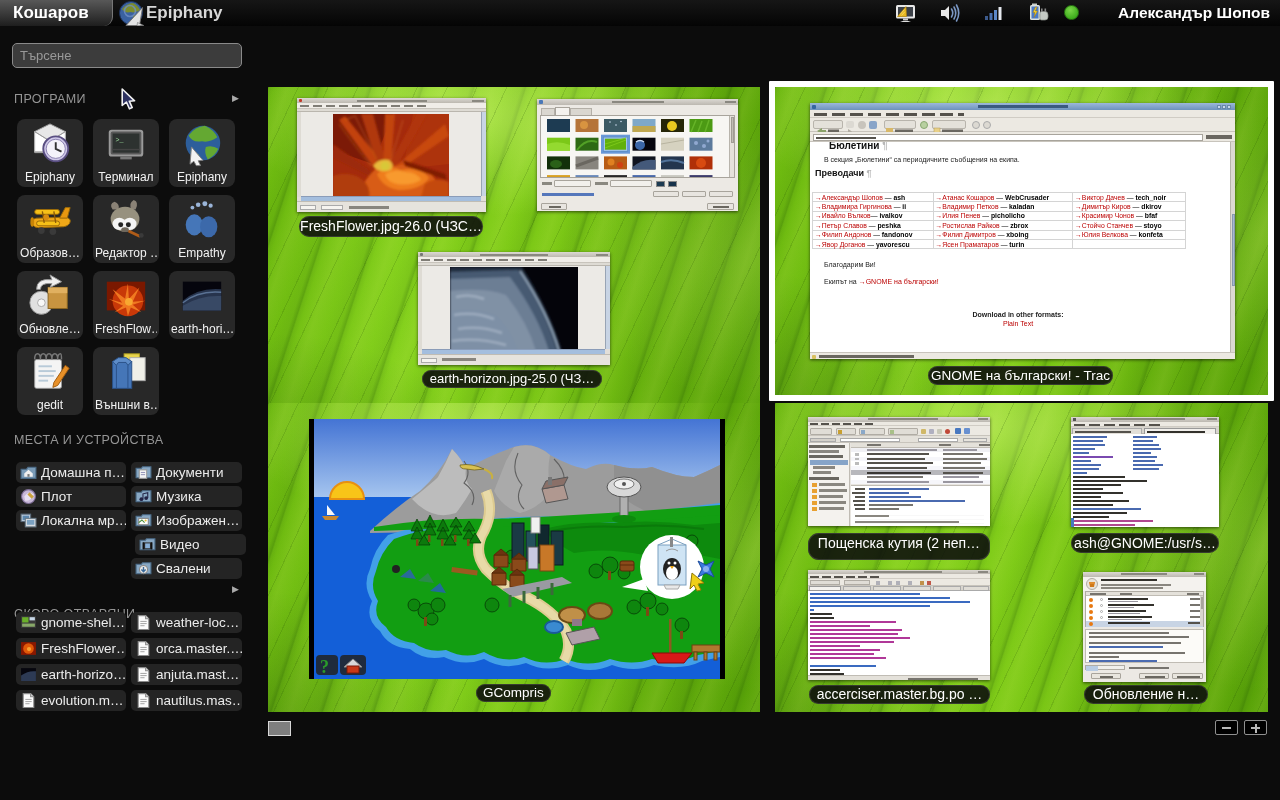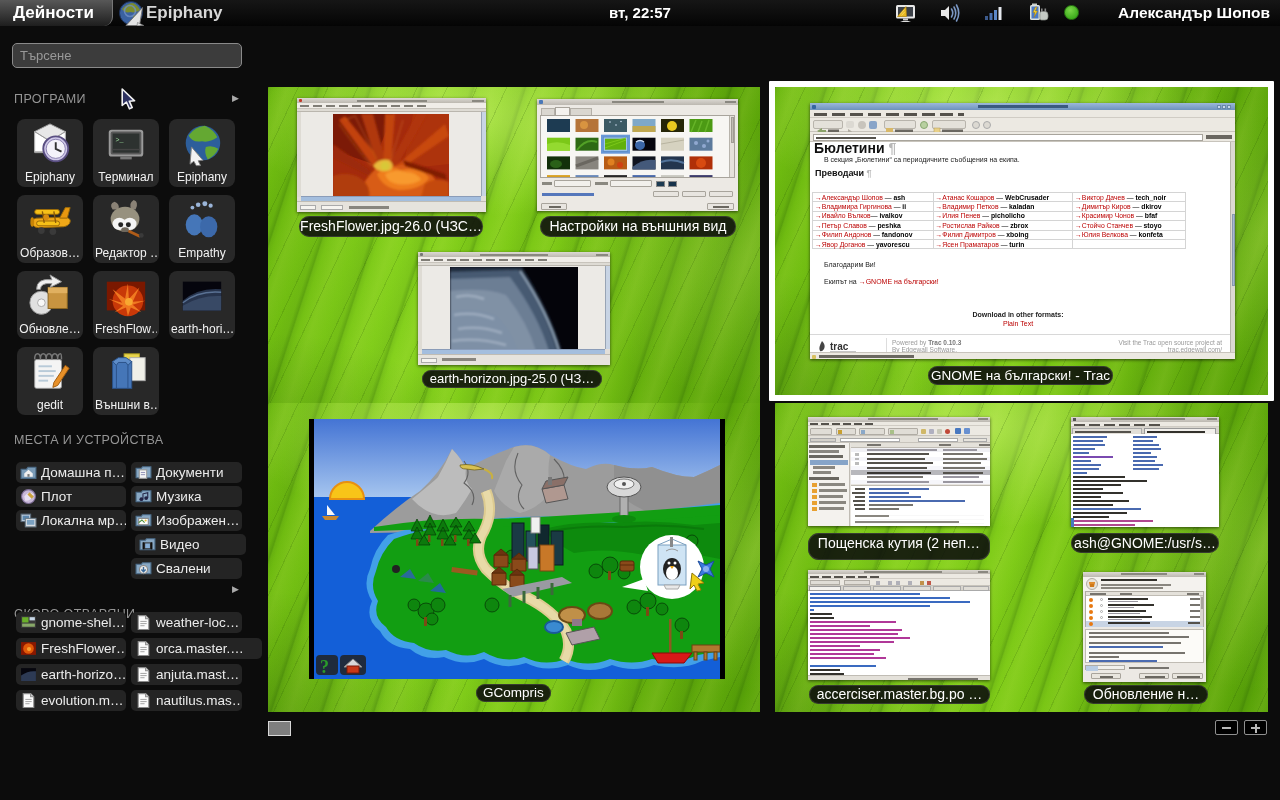--- a/index.html
+++ b/index.html
@@ -54,32 +54,31 @@
   color:#fff; font-size:14px; text-align:center; white-space:nowrap;
   box-shadow:0 0 0 1px rgba(90,90,90,0.45) inset; overflow:hidden; }
 
 .win { position:absolute; background:#ece9e4; box-shadow:0 1px 3px rgba(0,0,0,0.6); overflow:hidden; }
 .tbar { position:absolute; left:0; right:0; top:0; background:linear-gradient(#dcd9d3,#bcb8b0);
   overflow:hidden; }
 </style>
 </head>
 <body>
 <div id="topbar">
-  <div id="activities">Дейности</div>
+  <div id="activities">Кошаров</div>
   <svg id="appmenu" class="abs" style="left:118px;top:0px" width="26" height="26" viewBox="0 0 26 26">
     <circle cx="13" cy="13" r="11.5" fill="#3a61a0"></circle>
     <circle cx="13" cy="13" r="11.5" fill="none" stroke="#1c3057" stroke-width="1"></circle>
     <path d="M4 9 Q9 3.5 15 3 Q20 5.5 22 10 Q17 13.5 12.5 12 Q7 13.5 4 9Z" fill="#7c8c2c"></path>
     <path d="M15 15.5 Q19.5 14.5 23 17 Q21 21.5 16.5 23.5 Q14 19.5 15.5 15.5Z" fill="#74842a"></path>
     <circle cx="12" cy="11" r="5.5" fill="none" stroke="#6f8fc2" stroke-width="1.6" opacity="0.8"></circle>
     <path d="M8 25.5 L24.5 7.5 L21.5 25.5 Z" fill="#e4e4e4" stroke="#6f6f6f" stroke-width="0.9"></path>
     <path d="M19.5 22.5 L26 25.6 L19 25.8 Z" fill="#e4e4e4" stroke="#6f6f6f" stroke-width="0.6"></path>
   </svg>
   <div id="appname">Epiphany</div>
-  <div id="clock">вт, 22:57</div>
 
   <svg class="statusicon" style="left:893px" width="24" height="20" viewBox="0 0 24 20">
     <rect x="3" y="2" width="19" height="13.5" rx="1.5" fill="#e8e8e8"></rect>
     <rect x="5" y="4" width="15" height="9.5" fill="#3c4148"></rect>
     <path d="M4.5 13.5 L13 3.5 L13.5 13.5 Z" fill="#e8b820" stroke="#b8880a" stroke-width="0.6"></path>
     <path d="M7 11.5 L11.5 6.5 M8.5 12.5 L11.8 8.8" stroke="#f8dc70" stroke-width="0.8"></path>
     <rect x="10" y="15.5" width="5" height="1.8" fill="#c8c8c8"></rect>
     <path d="M7 19 Q12.5 16.5 18 19 Z" fill="#e0e0e0"></path>
   </svg>
   <svg class="statusicon" style="left:938px" width="24" height="20" viewBox="0 0 24 20">
@@ -347,21 +346,21 @@
   <div class="pitem" style="left:131px;top:612px;width:111px">
     <svg width="17" height="17" viewBox="0 0 16 16">
         <path d="M3 1.5 L10 1.5 L13 4.5 L13 14.5 L3 14.5Z" fill="#fcfcfc" stroke="#8a8a8a"></path>
         <path d="M10 1.5 L10 4.5 L13 4.5" fill="#d8d8d8" stroke="#8a8a8a"></path>
         <rect x="5" y="6.5" width="6" height="1" fill="#aaa"></rect>
         <rect x="5" y="8.5" width="6" height="1" fill="#aaa"></rect>
         <rect x="5" y="10.5" width="4" height="1" fill="#aaa"></rect>
       </svg>
     <span>weather-loc…</span>
   </div>
-  <div class="pitem" style="left:131px;top:638px;width:131px">
+  <div class="pitem" style="left:131px;top:638px;width:111px">
     <svg width="17" height="17" viewBox="0 0 16 16">
         <path d="M3 1.5 L10 1.5 L13 4.5 L13 14.5 L3 14.5Z" fill="#fcfcfc" stroke="#8a8a8a"></path>
         <path d="M10 1.5 L10 4.5 L13 4.5" fill="#d8d8d8" stroke="#8a8a8a"></path>
         <rect x="5" y="6.5" width="6" height="1" fill="#aaa"></rect>
         <rect x="5" y="8.5" width="6" height="1" fill="#aaa"></rect>
         <rect x="5" y="10.5" width="4" height="1" fill="#aaa"></rect>
       </svg>
     <span>orca.master.…</span>
   </div>
   <div class="pitem" style="left:131px;top:664px;width:111px">
@@ -553,21 +552,20 @@
         </g>
     </svg>
     <div class="abs" style="right:0px;top:14px;width:5px;bottom:16px;background:#c8d4e4;border-left:1px solid #98a4b4"></div>
     <div class="abs" style="left:4px;right:5px;bottom:11px;height:5px;background:#a4bede;border-top:1px solid #8a9cb8"></div>
     <div class="abs" style="left:0;bottom:0;right:0;height:11px;background:#e6e3dd;border-top:1px solid #c0bcb4">
       <div class="abs" style="left:3px;top:3px;width:16px;height:5px;background:#f6f4f0;border:1px solid #aaa"></div>
       <div class="abs" style="left:24px;top:3px;width:34px;height:3px;background:#88857e"></div>
     </div>
   </div>
   <div class="wlabel" style="left:31px;top:129px;width:184px;height:21px;line-height:21px">FreshFlower.jpg-26.0 (ЧЗС…</div>
-  <div class="wlabel" style="left:272px;top:129px;width:196px;height:21px;line-height:21px">Настройки на външния вид</div>
   <div class="wlabel" style="left:154px;top:283px;width:180px;height:18px;line-height:18px;font-size:13px">earth-horizon.jpg-25.0 (ЧЗ…</div>
 </div>
 <div class="ws" id="ws2" style="left:775px;top:87px;width:493px;height:308px">
   <div class="win" style="left:35px;top:16px;width:425px;height:256px;background:#ece9e4">
 
     <div class="abs" style="left:0;top:0;right:0;height:7px;background:linear-gradient(#9cb8da,#6d92bc)">
       <div class="abs" style="left:2px;top:1.5px;width:4px;height:4px;background:#3566a0;border-radius:1px"></div>
       <div class="abs" style="left:168px;top:2px;width:90px;height:2.5px;background:#3a5a80"></div>
       <div class="abs" style="right:14px;top:1.5px;width:4px;height:4px;background:#c8d8ec;border:0.5px solid #6888ac"></div>
       <div class="abs" style="right:9px;top:1.5px;width:4px;height:4px;background:#c8d8ec;border:0.5px solid #6888ac"></div>
@@ -602,21 +600,21 @@
     </div>
 
     <div class="abs" style="left:0;top:29px;right:0;height:10px;background:#ece9e2;border-bottom:1px solid #c8c4bc">
       <div class="abs" style="left:3px;top:1.5px;right:32px;height:7px;background:#fff;border:1px solid #a8a49c">
         <div class="abs" style="left:2px;top:2px;width:60px;height:2.5px;background:#55524c"></div>
       </div>
       <div class="abs" style="right:3px;top:2.5px;width:26px;height:4px;background:#6a6760"></div>
     </div>
 
     <div class="abs" style="left:0;top:39px;right:5px;bottom:7px;background:#fff;overflow:hidden">
-      <div class="abs" style="left:4px;top:-2px;font-size:14px;font-weight:bold;color:#111">Бюлетини <span style="color:#b8b8b8">¶</span></div>
+      <div class="abs" style="left:19px;top:-2px;font-size:10px;font-weight:bold;color:#111">Бюлетини <span style="color:#b8b8b8">¶</span></div>
       <div class="abs" style="left:14px;top:14px;font-size:7px;color:#222">В секция „Бюлетини“ са периодичните съобщения на екипа.</div>
       <div class="abs" style="left:5px;top:26px;font-size:9px;font-weight:bold;color:#111">Преводачи <span style="color:#b8b8b8">¶</span></div>
       <table style="position:absolute;left:2px;top:50px;width:374px;border-collapse:collapse;font-size:6.8px" cellspacing="0">
         <tbody>
             <tr>
               <td style="border:1px solid #d4d4d4;padding:0 2px;height:9.4px"><span style="color:#bb0000">→Александър Шопов</span> — <b>ash</b></td>
               <td style="border:1px solid #d4d4d4;padding:0 2px"><span style="color:#bb0000">→Атанас Кошаров</span> — <b>WebCrusader</b></td>
               <td style="border:1px solid #d4d4d4;padding:0 2px"><span style="color:#bb0000">→Виктор Дачев</span> — <b>tech_noir</b></td>
             </tr>
         <tr>
@@ -643,30 +641,20 @@
               <td style="border:1px solid #d4d4d4;padding:0 2px;height:9.4px"><span style="color:#bb0000">→Явор Доганов</span> — <b>yavorescu</b></td>
               <td style="border:1px solid #d4d4d4;padding:0 2px"><span style="color:#bb0000">→Ясен Праматаров</span> — <b>turin</b></td>
               <td style="border:1px solid #d4d4d4;padding:0 2px"></td>
             </tr>
       </tbody>
         </table>
       <div class="abs" style="left:14px;top:119px;font-size:7px;color:#222">Благодарим Ви!</div>
       <div class="abs" style="left:14px;top:136px;font-size:7px;color:#222">Екипът на <span style="color:#bb0000">→GNOME на български!</span></div>
       <div class="abs" style="left:0;top:169px;width:416px;text-align:center;font-size:7px;font-weight:bold;color:#222">Download in other formats:</div>
       <div class="abs" style="left:0;top:178px;width:416px;text-align:center;font-size:7px;color:#bb0000">Plain Text</div>
-      <div class="abs" style="left:0;top:192px;right:0;height:26px;border-top:1px solid #d8d8d8">
-        <svg class="abs" style="left:8px;top:4px" width="60" height="16" viewBox="0 0 60 16">
-            <path d="M4 2 Q8 6 6 10 Q4 13 2 12 Q0 9 4 2Z" fill="#444"></path>
-            <text x="12" y="11" font-size="10" font-weight="bold" fill="#333">trac</text>
-            <rect x="12" y="12.5" width="26" height="2.5" fill="#888"></rect>
-          </svg>
-        <div class="abs" style="left:76px;top:3px;width:1px;height:18px;background:#ddd"></div>
-        <div class="abs" style="left:82px;top:4px;font-size:6.5px;color:#999">Powered by <b style="color:#777">Trac 0.10.3</b><br>By Edgewall Software.</div>
-        <div class="abs" style="right:8px;top:4px;font-size:6.5px;color:#999;text-align:right">Visit the Trac open source project at<br>trac.edgewall.com/</div>
-      </div>
     </div>
 
     <div class="abs" style="right:0;top:39px;width:5px;bottom:7px;background:#dcd9d2;border-left:1px solid #b8b4ac">
       <div class="abs" style="left:0.5px;top:72px;width:3.5px;height:72px;background:#a8b8d0;border:0.5px solid #8898b0"></div>
     </div>
 
     <div class="abs" style="left:0;bottom:0;right:0;height:7px;background:#ece9e2;border-top:1px solid #c8c4bc">
       <div class="abs" style="left:2px;top:1.5px;width:4px;height:4px;background:#d8c060;border-radius:1px"></div>
       <div class="abs" style="left:9px;top:2px;width:95px;height:2.5px;background:#6a6760"></div>
     </div>

